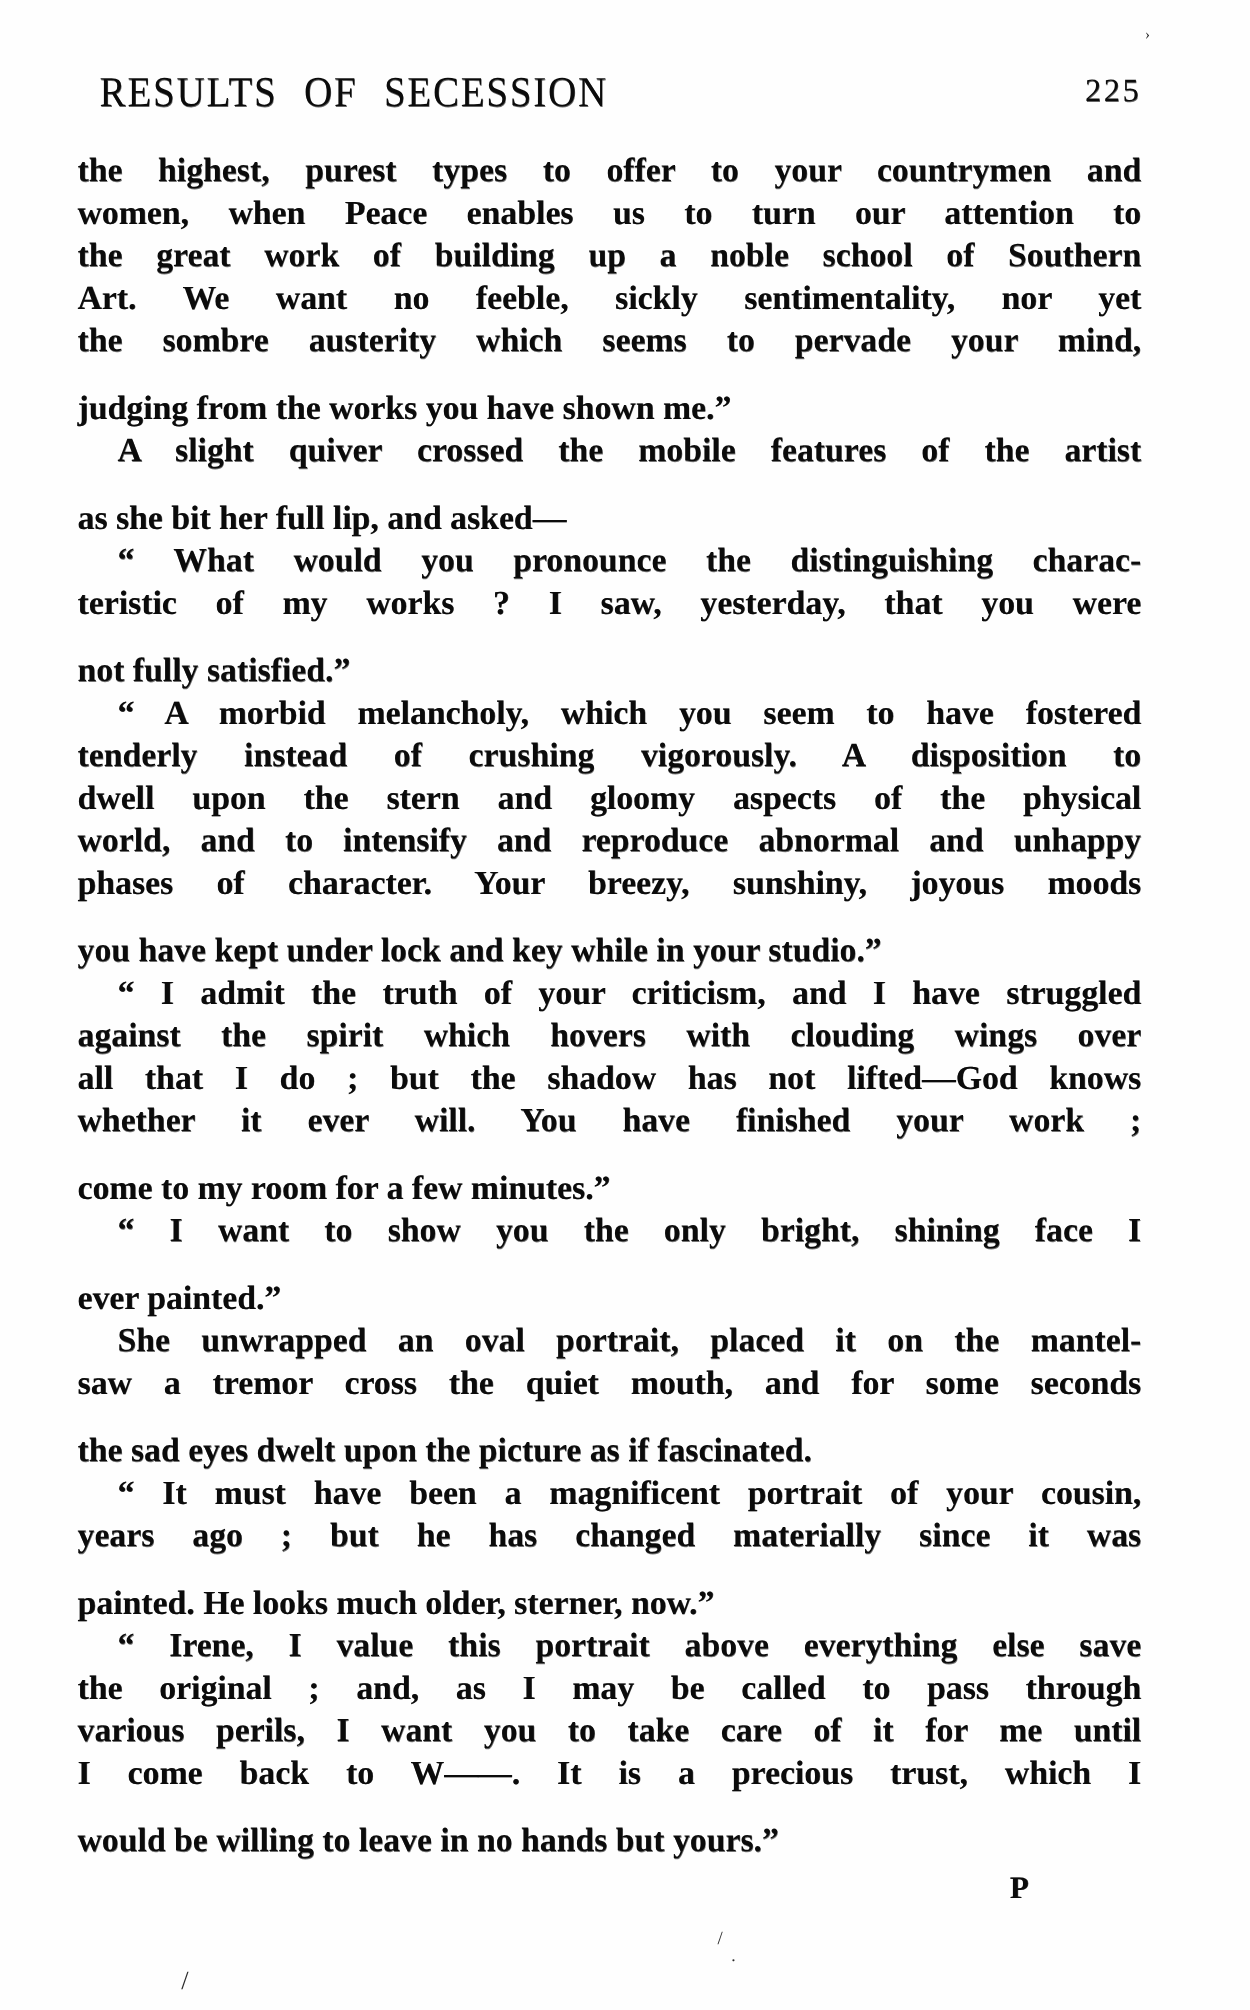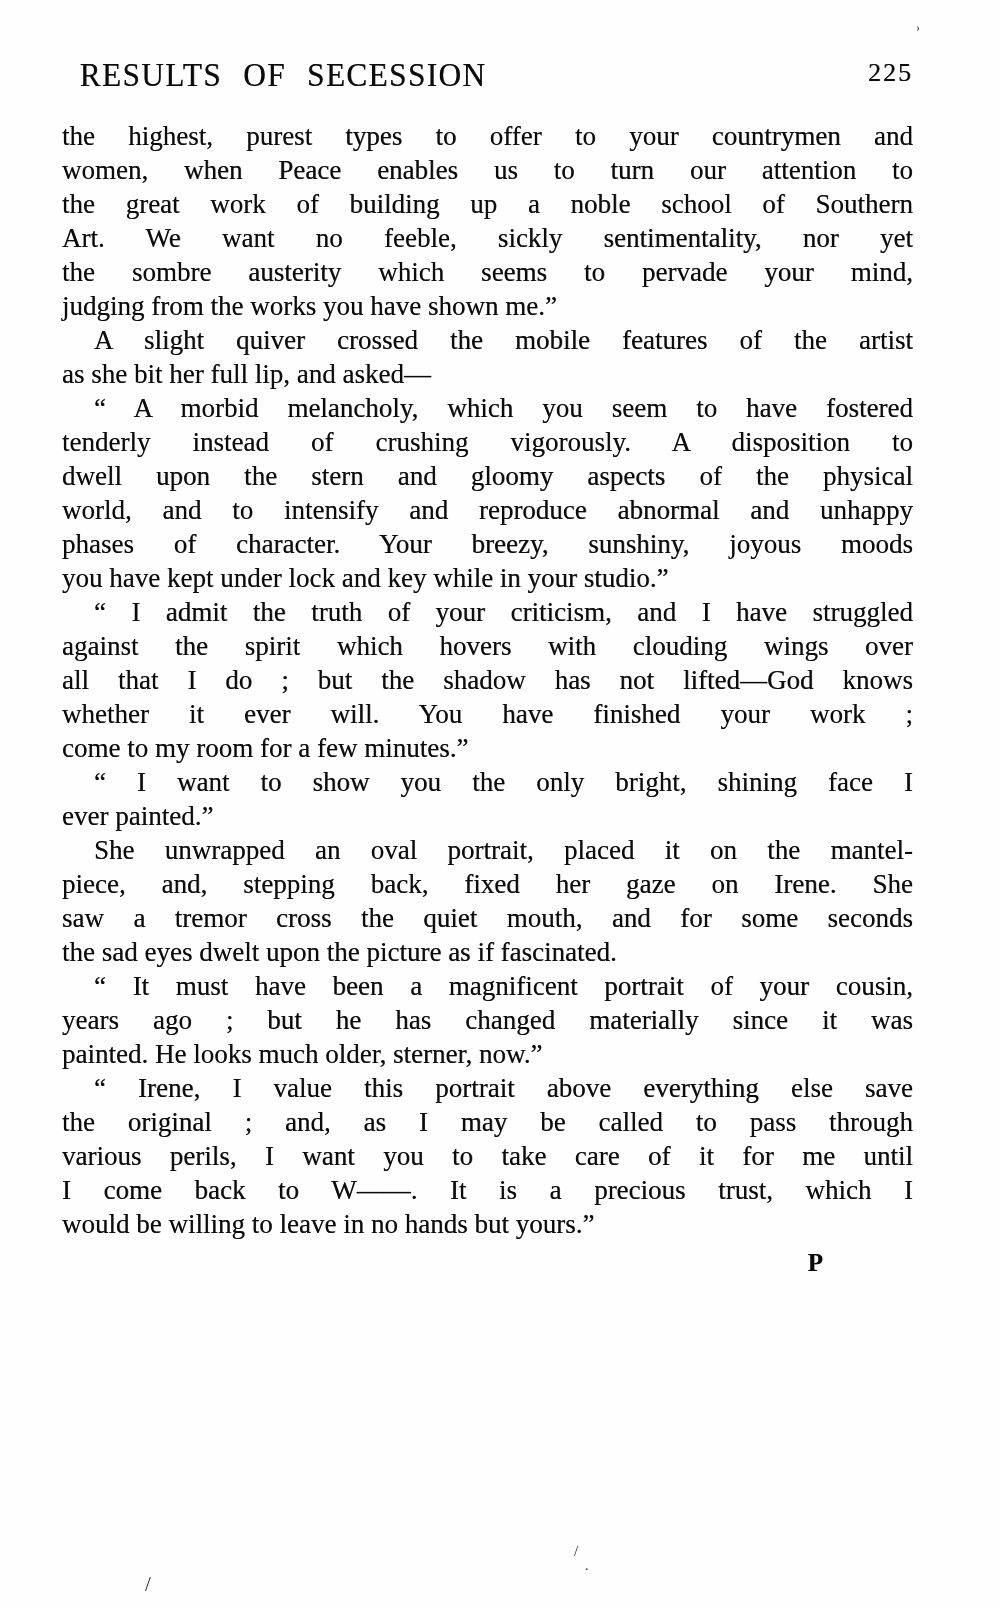--- a/index.html
+++ b/index.html
@@ -52,23 +52,25 @@
     padding-top: 119px;
     font-size: 27px;
   }
   .line {
     line-height: 34px;
     height: 34px;
     text-align: justify;
     text-align-last: justify;
     white-space: nowrap;
     text-shadow: 0.35px 0.35px 0 rgba(0,0,0,0.55);
+    font-weight: bold;
   }
   .line.last {
     text-align-last: left;
+    margin-top: 20px;
   }
   .para.indent .line.first {
     text-indent: 32px;
   }
   .signature {
     margin-top: 8px;
     text-align: right;
     padding-right: 90px;
     font-size: 25px;
     font-weight: bold;
@@ -103,41 +105,45 @@
           <div class="line">the great work of building up a noble school of Southern</div>
           <div class="line">Art. We want no feeble, sickly sentimentality, nor yet</div>
           <div class="line">the sombre austerity which seems to pervade your mind,</div>
           <div class="line last">judging from the works you have shown me.”</div>
         </div>
         <div class="para indent">
           <div class="line first">A slight quiver crossed the mobile features of the artist</div>
           <div class="line last">as she bit her full lip, and asked—</div>
         </div>
         <div class="para indent">
+          <div class="line first">“ What would you pronounce the distinguishing charac-</div>
+          <div class="line">teristic of my works ? I saw, yesterday, that you were</div>
+          <div class="line last">not fully satisfied.”</div>
+        </div>
+        <div class="para indent">
           <div class="line first">“ A morbid melancholy, which you seem to have fostered</div>
           <div class="line">tenderly instead of crushing vigorously. A disposition to</div>
           <div class="line">dwell upon the stern and gloomy aspects of the physical</div>
           <div class="line">world, and to intensify and reproduce abnormal and unhappy</div>
           <div class="line">phases of character. Your breezy, sunshiny, joyous moods</div>
           <div class="line last">you have kept under lock and key while in your studio.”</div>
         </div>
         <div class="para indent">
           <div class="line first">“ I admit the truth of your criticism, and I have struggled</div>
           <div class="line">against the spirit which hovers with clouding wings over</div>
           <div class="line">all that I do ; but the shadow has not lifted—God knows</div>
           <div class="line">whether it ever will. You have finished your work ;</div>
           <div class="line last">come to my room for a few minutes.”</div>
         </div>
         <div class="para indent">
           <div class="line first">“ I want to show you the only bright, shining face I</div>
           <div class="line last">ever painted.”</div>
         </div>
         <div class="para indent">
           <div class="line first">She unwrapped an oval portrait, placed it on the mantel-</div>
-          <div class="line">piece, and, stepping back, fixed her gaze on Irene. She</div>
           <div class="line">saw a tremor cross the quiet mouth, and for some seconds</div>
           <div class="line last">the sad eyes dwelt upon the picture as if fascinated.</div>
         </div>
         <div class="para indent">
           <div class="line first">“ It must have been a magnificent portrait of your cousin,</div>
           <div class="line">years ago ; but he has changed materially since it was</div>
           <div class="line last">painted. He looks much older, sterner, now.”</div>
         </div>
         <div class="para indent">
           <div class="line first">“ Irene, I value this portrait above everything else save</div>

